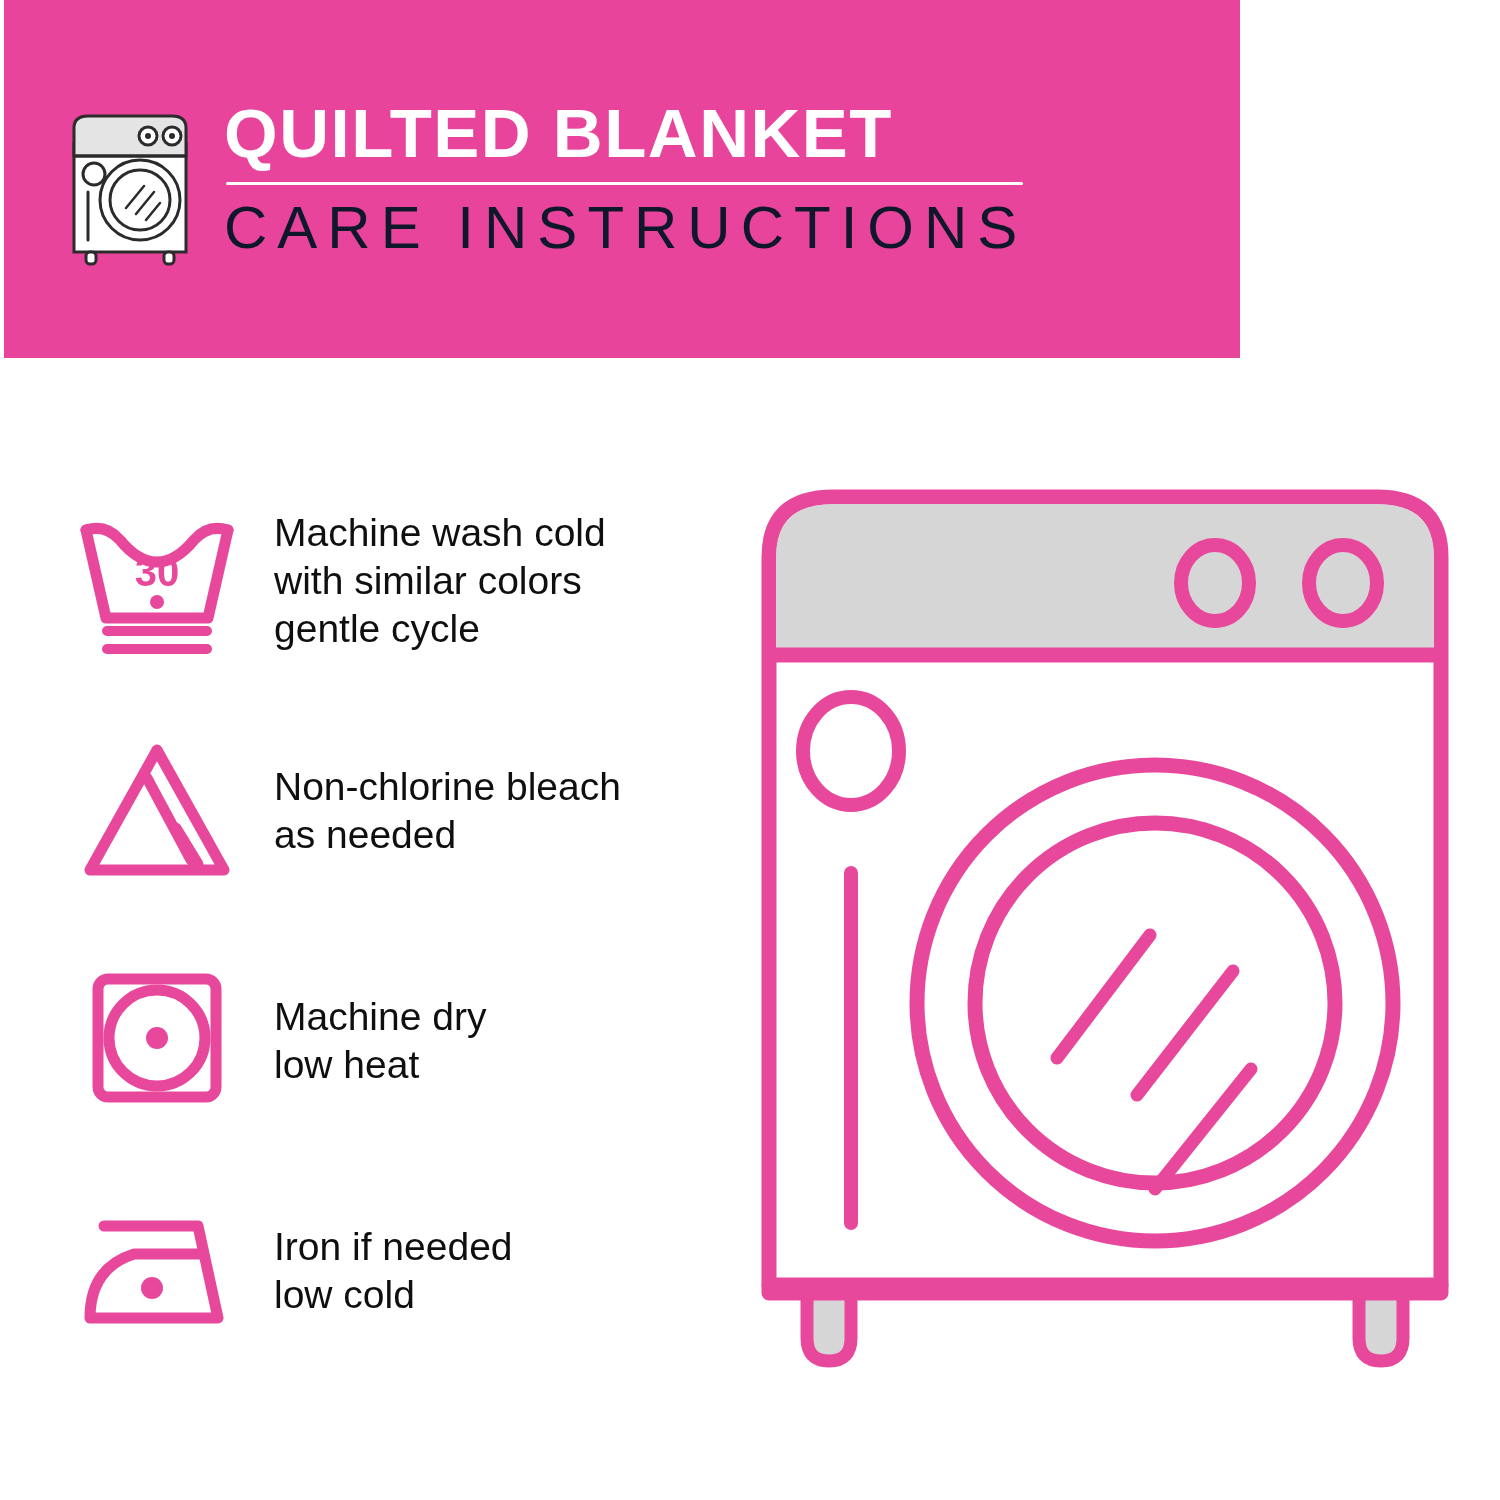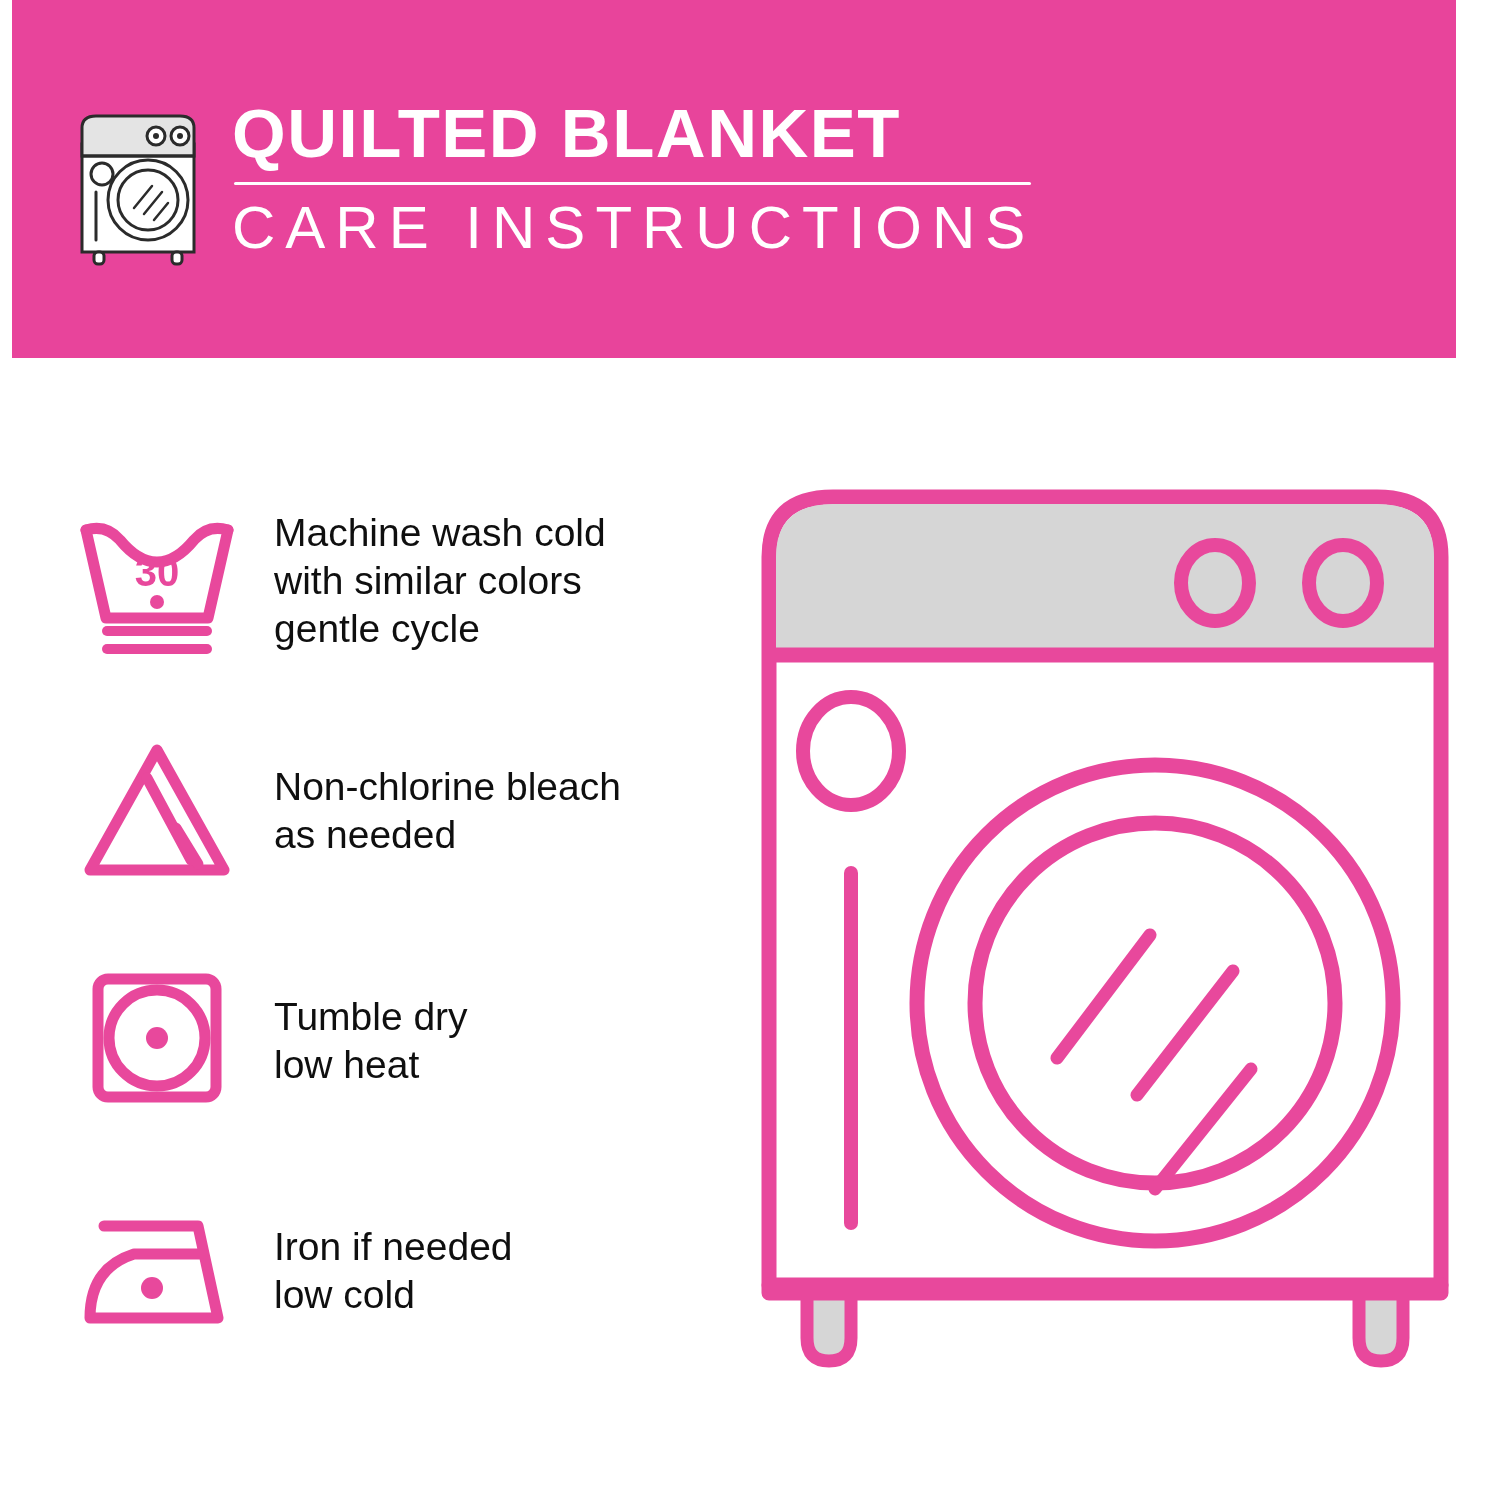--- a/index.html
+++ b/index.html
@@ -12,23 +12,23 @@
     height: 1500px;
     background: #ffffff;
     font-family: "Liberation Sans", sans-serif;
     overflow: hidden;
     position: relative;
   }
 
   
   .header {
     position: absolute;
-    left: 12px;
+    left: 4px;
     top: 0;
-    width: 1444px;
+    width: 1236px;
     height: 358px;
     background: #e8449b;
     box-sizing: border-box;
   }
   .header-inner {
     position: absolute;
     left: 60px;
     top: 96px;
     display: flex;
     align-items: flex-start;
@@ -54,21 +54,21 @@
     font-family: "Liberation Sans", sans-serif;
   }
   .title-rule {
     width: 797px;
     height: 3px;
     background: #ffffff;
     margin: 10px 0 8px 2px;
     border-radius: 2px;
   }
   .title-sub {
-    color: #ffffff;
+    color: #0f172a;
     font-size: 60px;
     line-height: 70px;
     font-weight: 300;
     letter-spacing: 10px;
     white-space: nowrap;
     font-family: "Liberation Sans", sans-serif;
   }
 
   
   .content {
@@ -194,21 +194,21 @@
     </div>
 
     <div class="care-row">
       <div class="care-symbol">
         <svg viewBox="0 0 170 150" width="170" height="150">
           <rect x="26" y="13" width="118" height="118" rx="10" fill="none" stroke="#e8489c" stroke-width="11"></rect>
           <circle cx="85" cy="72" r="48" fill="none" stroke="#e8489c" stroke-width="11"></circle>
           <circle cx="85" cy="72" r="11" fill="#e8489c"></circle>
         </svg>
       </div>
-      <div class="care-text">Tumble dry
+      <div class="care-text">Machine dry
 low heat</div>
     </div>
 
     <div class="care-row">
       <div class="care-symbol">
         <svg viewBox="0 0 170 150" width="170" height="150">
           <path d="M32 30 L126 30 L146 122 L18 122 Q18 72 62 58 L126 58" fill="none" stroke="#e8489c" stroke-width="11" stroke-linejoin="round" stroke-linecap="round"></path>
           <circle cx="80" cy="92" r="11" fill="#e8489c"></circle>
         </svg>
       </div>

